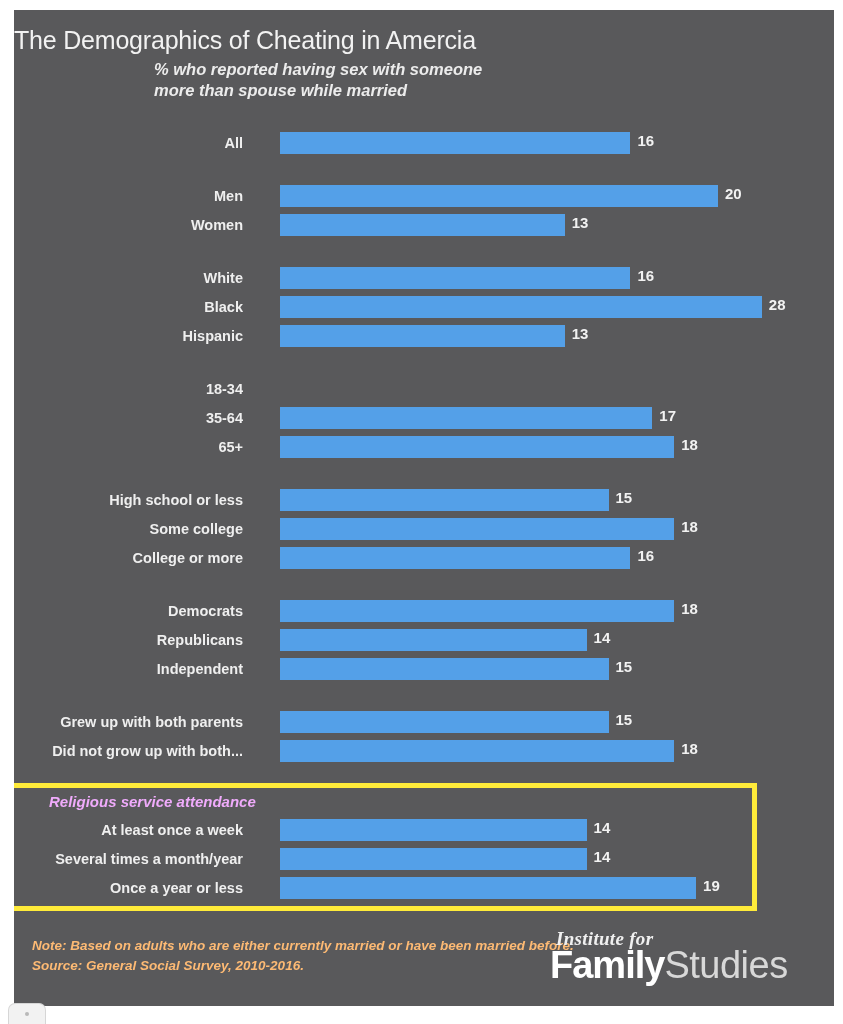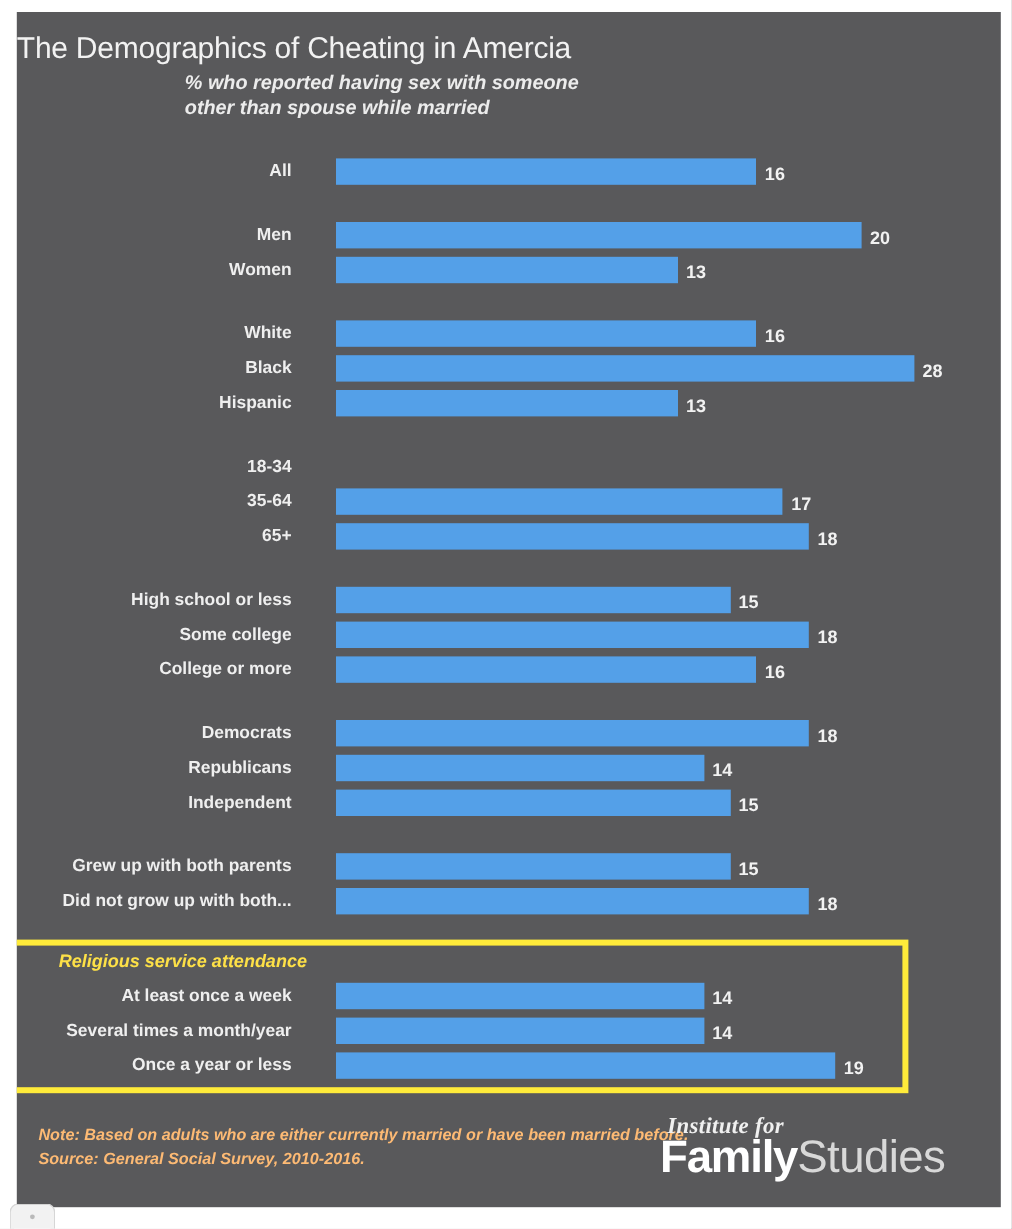--- a/index.html
+++ b/index.html
@@ -57,21 +57,21 @@
     top: 118px;
     width: 820px;
   }
 
   .group {
     position: relative;
   }
   .group-gap { height: 24px; }
 
   .group-heading {
-    color: #fde047;
+    color: #f0abfc;
     font-size: 15px;
     font-style: italic;
     font-weight: 700;
     padding-left: 35px;
     height: 26px;
     line-height: 26px;
   }
 
   .row {
     display: flex;
@@ -86,21 +86,21 @@
     color: #efefef;
     font-size: 14.5px;
     font-weight: 700;
     padding-right: 8px;
     box-sizing: border-box;
     white-space: nowrap;
     overflow: hidden;
   }
   .bar-wrap {
     display: flex;
-    align-items: flex-end;
+    align-items: flex-start;
     flex: 1 1 auto;
     min-width: 0;
   }
   .bar {
     height: 22px;
     background: #54a0e8;
     flex: 0 0 auto;
   }
   .bar-value {
     color: #f2f2f2;
@@ -199,21 +199,21 @@
 </style>
 </head>
 <body>
 
 <div id="chart-card">
 
   <div id="title-block">
     <h1 id="chart-title">The Demographics of Cheating in Amercia</h1>
     <div id="chart-subtitle">
       <div>% who reported having sex with someone</div>
-      <div>other than spouse while married</div>
+      <div>more than spouse while married</div>
     </div>
   </div>
 
   <div id="plot">
       <div class="group">
         <div class="row">
           <div class="row-label">All</div>
           <div class="bar-wrap">
             <div class="bar" style="width: 350.4px; background: rgb(84, 160, 232);"></div>
             <div class="bar-value">16</div>

